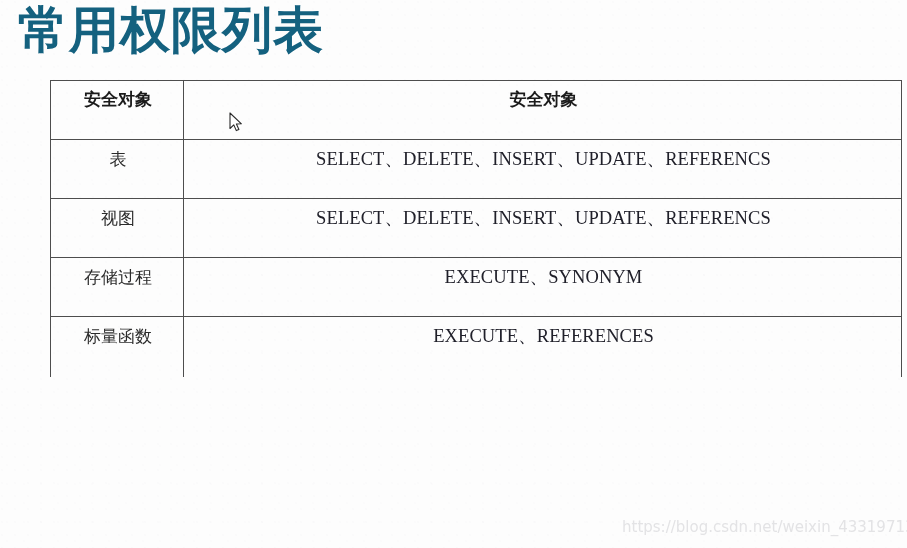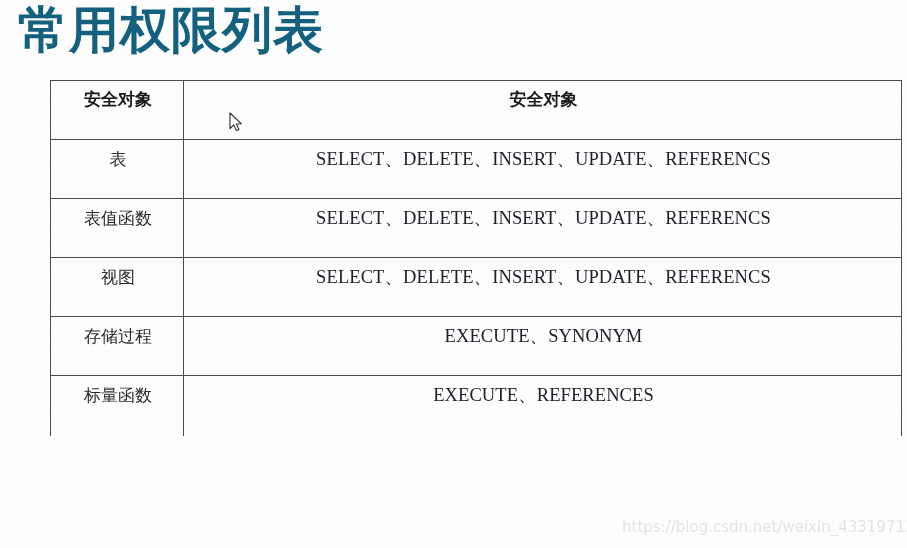--- a/index.html
+++ b/index.html
@@ -133,24 +133,20 @@
       <th>安全对象</th>
       <th>安全对象</th>
     </tr>
   </thead>
   <tbody>
     <tr class="row-std">
       <td class="obj-cell">表</td>
       <td class="perm-cell">SELECT、DELETE、INSERT、UPDATE、REFERENCS</td>
     </tr>
     <tr class="row-std">
-      <td class="obj-cell">表值函数</td>
-      <td class="perm-cell">SELECT、DELETE、INSERT、UPDATE、REFERENCS</td>
-    </tr>
-    <tr class="row-std">
       <td class="obj-cell">视图</td>
       <td class="perm-cell">SELECT、DELETE、INSERT、UPDATE、REFERENCS</td>
     </tr>
     <tr class="row-std">
       <td class="obj-cell">存储过程</td>
       <td class="perm-cell">EXECUTE、SYNONYM</td>
     </tr>
     <tr class="row-last">
       <td class="obj-cell">标量函数</td>
       <td class="perm-cell">EXECUTE、REFERENCES</td>

